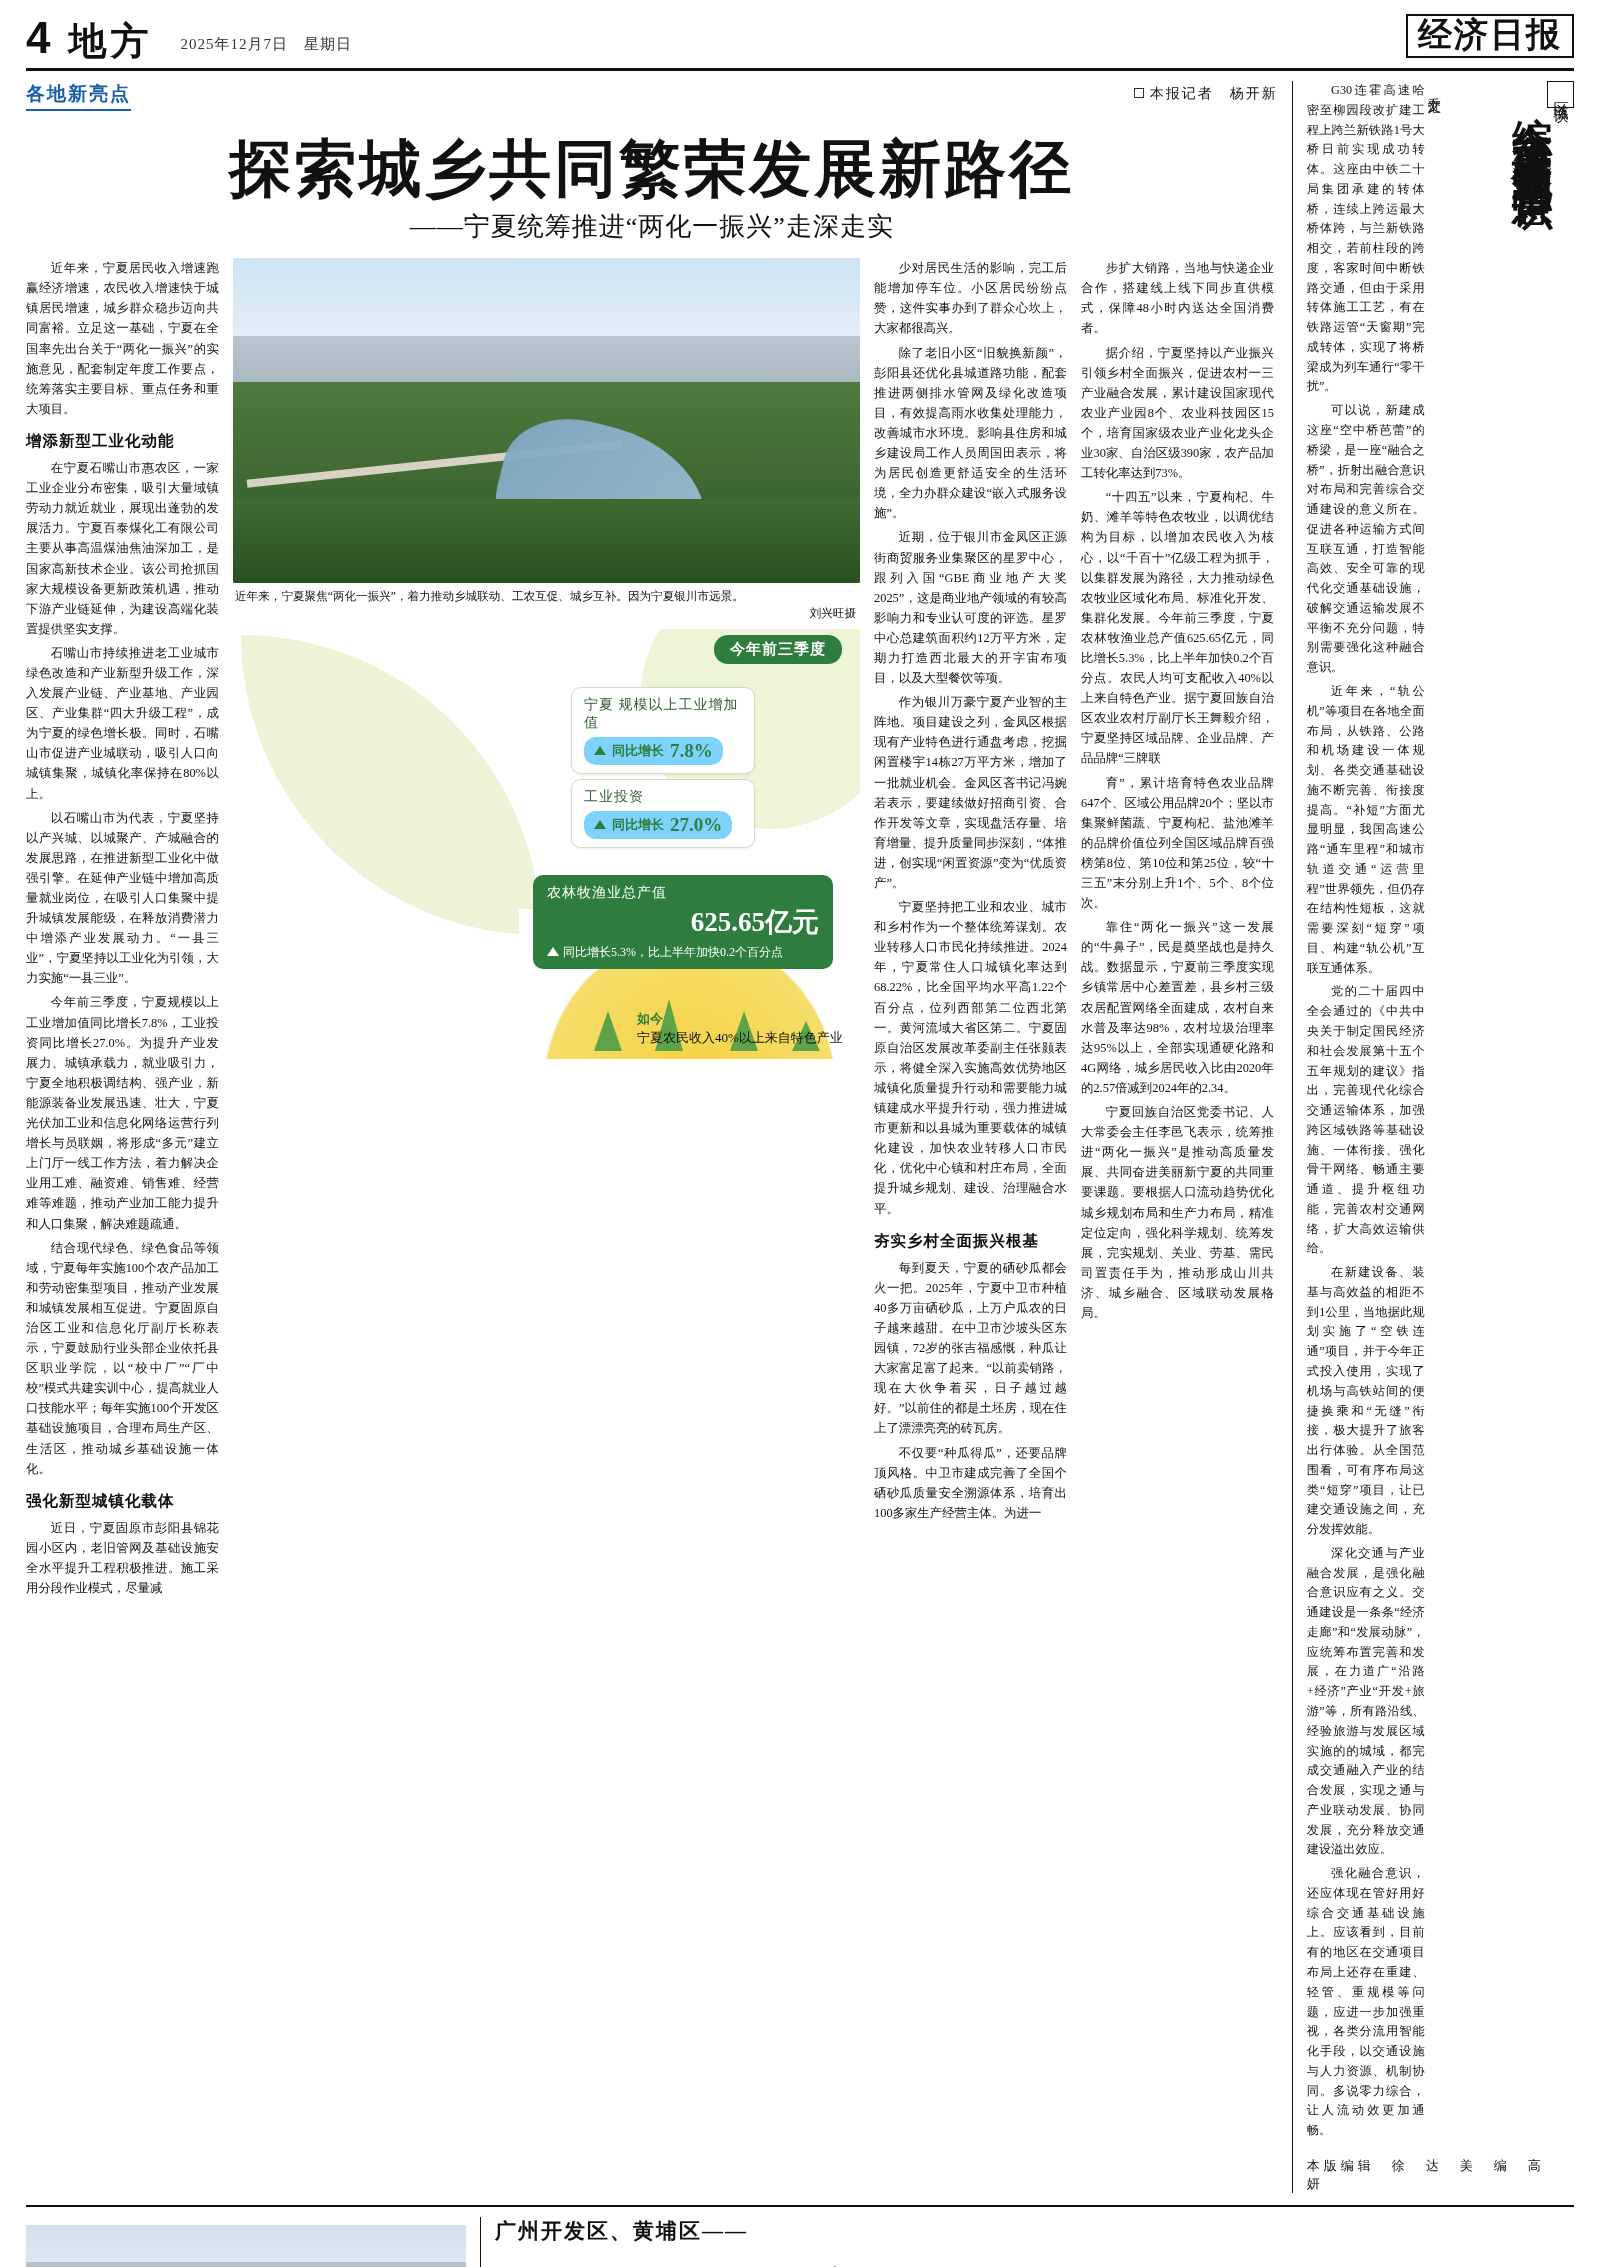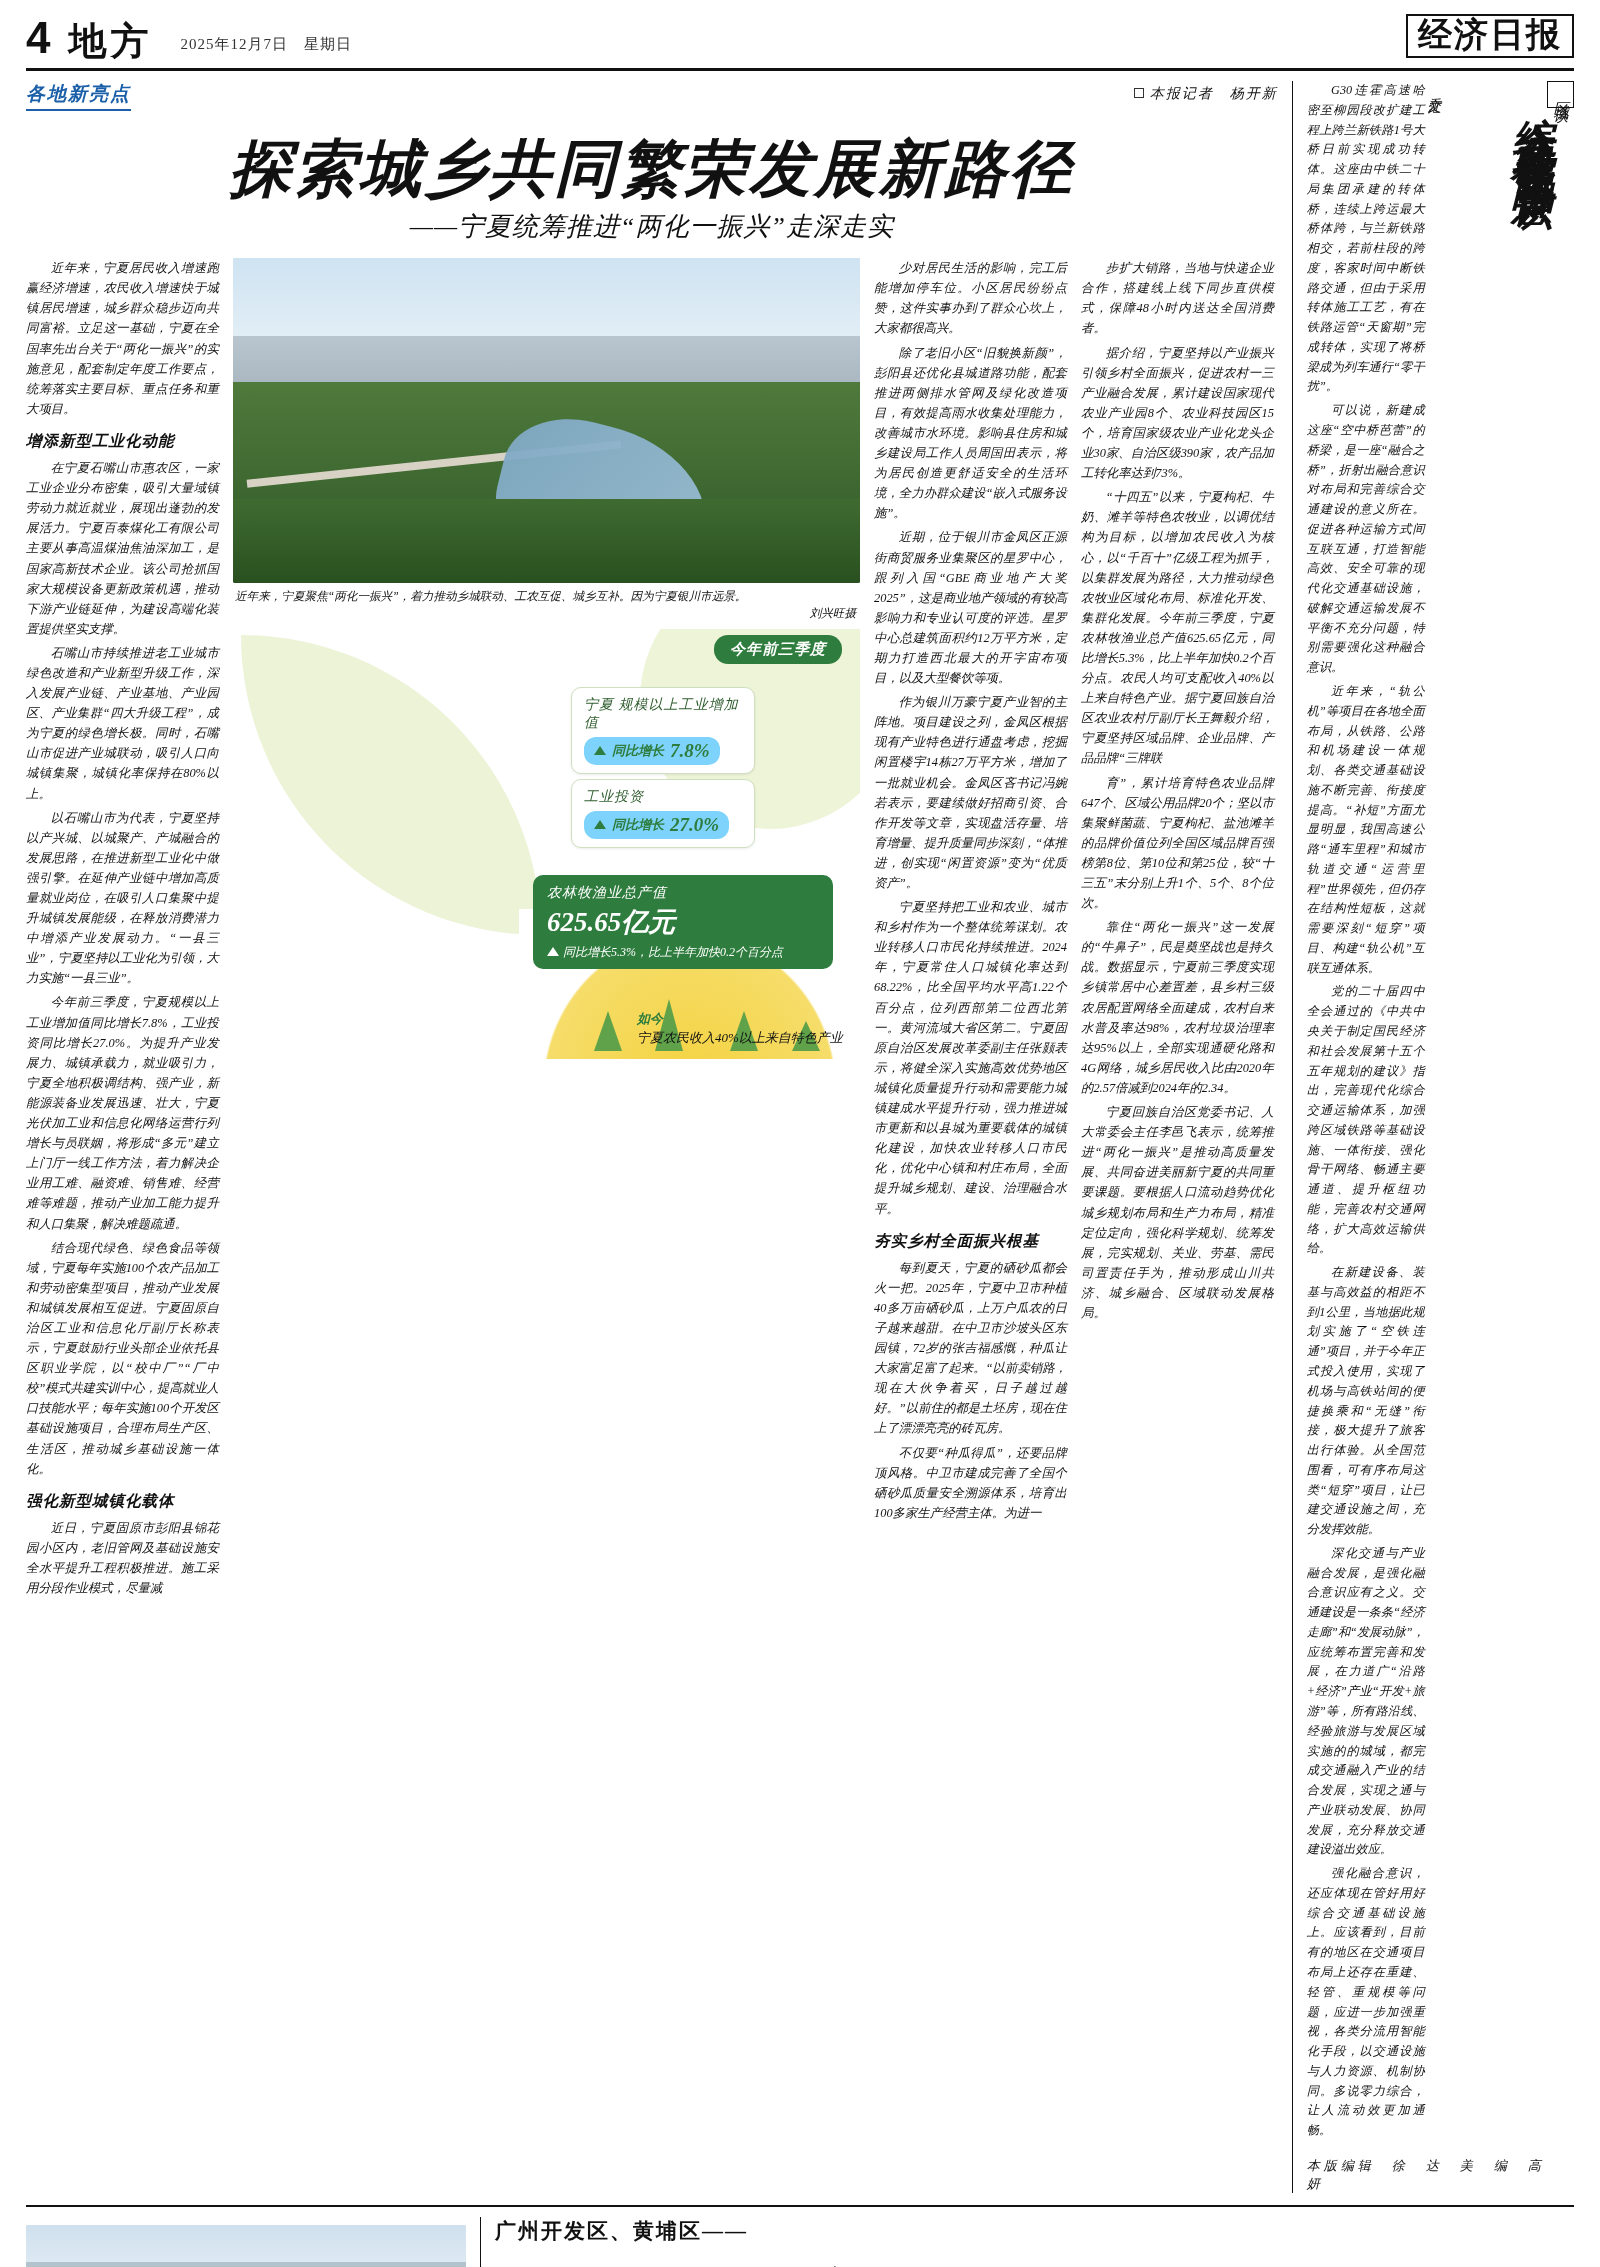--- a/index.html
+++ b/index.html
@@ -24,21 +24,21 @@
   .section-name { font-size: 38px; font-weight: bold; letter-spacing: 4px; line-height: 1; text-align: center; }
   .issue-date { font-size: 15px; color: #333; margin-left: 10px; margin-bottom: 6px; letter-spacing: 1px; }
   .masthead-spacer { flex: 1; }
   .paper-logo {
     font-size: 34px; font-weight: bold; letter-spacing: 2px;
     border: 2px solid #111; padding: 2px 10px 4px 10px; line-height: 1;
     margin-bottom: 2px;
   }
 
   
-  .body-grid { display: flex; gap: 0; margin-top: 10px; font-style: italic; }
+  .body-grid { display: flex; gap: 0; margin-top: 10px; }
   .left-zone { width: 1255px; }
   .right-rule { width: 1px; background: #111; margin: 0 14px; }
   .right-zone { width: 268px; position: relative; }
 
   
   .kicker {
     display: inline-block; font-size: 19px; font-weight: bold; color: #1a5fa8;
     border-bottom: 2px solid #1a5fa8; padding-bottom: 2px; letter-spacing: 2px;
   }
   .byline-top { float: right; font-size: 14px; letter-spacing: 2px; margin-top: 4px; }
@@ -112,21 +112,21 @@
   }
   .ig-pill .big { font-size:19px; }
   .tri-up { width:0;height:0;border-left:6px solid transparent;border-right:6px solid transparent;border-bottom:9px solid #2f7d3e; }
   .ig-card-a { left:338px; top:58px; width:184px; }
   .ig-card-b { left:338px; top:150px; width:184px; }
   .ig-green {
     position:absolute; left:300px; top:246px; width:300px;
     background:#2f7d3e; color:#fff; border-radius:10px; padding:9px 14px;
   }
   .ig-green .t { font-size:14px; letter-spacing:1px; }
-  .ig-green .v { font-size:27px; font-weight:bold; margin-top:2px; }
+  .ig-green .v { font-size:27px; font-weight:bold; margin-top:2px;text-align:right; }
   .ig-green .n { font-size:12px; margin-top:4px; line-height:1.4; }
   .ig-green .tri-w { width:0;height:0;border-left:6px solid transparent;border-right:6px solid transparent;border-bottom:9px solid #fff; display:inline-block; margin-right:4px; }
   .ig-note {
     position:absolute; left:404px; top:380px; width:215px; font-size:13px; line-height:1.5;
   }
   .ig-note .hd { color:#2f7d3e; font-weight:bold; }
   .ig-hill {
     position:absolute; left:286px; bottom:0; width:341px; height:150px;
     background: radial-gradient(ellipse at 50% 120%, #f4d23f 0%, #f6dd6a 60%, #fff 61%);
   }

